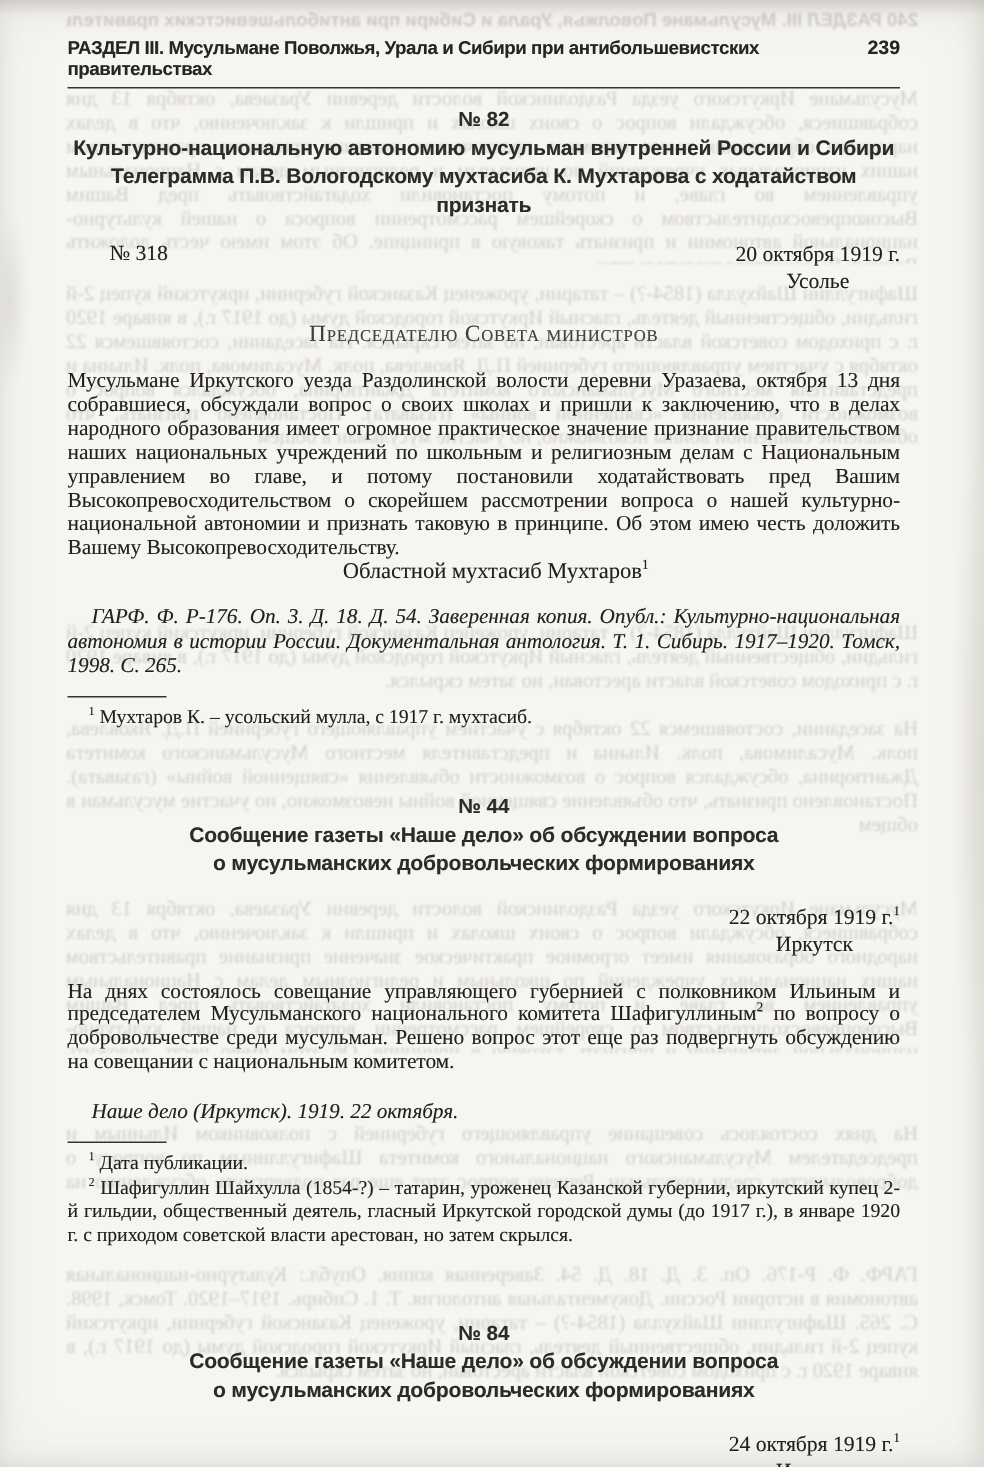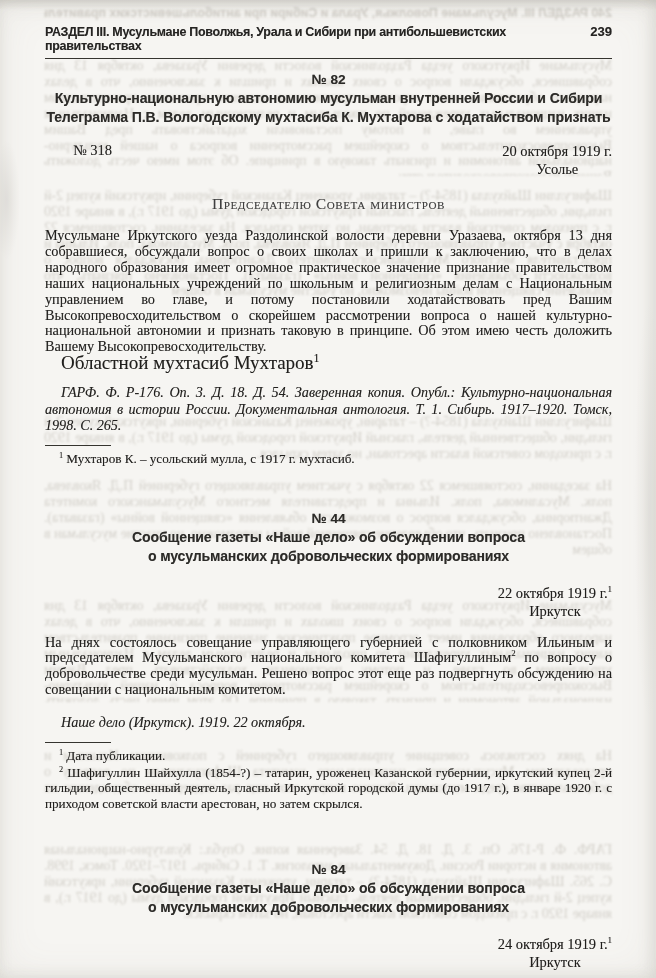--- a/index.html
+++ b/index.html
@@ -23,21 +23,21 @@
     transform:scaleX(-1);
     color:#afaaa0;opacity:.5;filter:blur(.8px);
     text-align:justify;font-size:13.8px;line-height:15.9px;
   }
   .ghost.sans{
     font-family:"Liberation Sans","DejaVu Sans",sans-serif;
     font-weight:bold;font-size:12.4px;white-space:nowrap;
   }
   .smudge{position:absolute;z-index:0;pointer-events:none;}
   
-  .content{position:absolute;inset:0;z-index:1;padding:24px 44px 0 45px;box-sizing:border-box;}
+  .content{position:absolute;inset:0;z-index:1;padding:24px 56px 0 45px;box-sizing:border-box;}
   .ink{text-shadow:.2px .2px .4px rgba(25,24,22,.35);}
   .runhead{
     display:flex;justify-content:space-between;align-items:baseline;
     font-family:"Liberation Sans","DejaVu Sans",sans-serif;
     font-weight:bold;font-size:12.4px;letter-spacing:-.25px;color:#262523;
   }
   .runhead .pageno{font-size:13px;letter-spacing:0;margin-left:10px;}
   .headrule{border:0;border-top:1.6px solid #35342f;margin:5px 0 0 0;}
   .docnum{
     text-align:center;margin-top:13px;
@@ -54,21 +54,21 @@
   .refno{margin-left:28px;}
   .dateblock{margin-left:auto;width:max-content;text-align:center;font-size:14.4px;line-height:18px;}
   .dateblock.solo{margin-top:18px;}
   sup{font-size:62%;vertical-align:super;line-height:0;}
   .addressee{
     text-align:center;margin-top:17px;font-variant:small-caps;
     font-size:15.5px;letter-spacing:.6px;color:#404040;
   }
   p{margin:0;}
   .body{ text-align:justify;font-size:14.2px;line-height:15.9px;margin-top:15px;}
-  .sig{font-size:19px;line-height:15.9px;text-indent:16px;}
+  .sig{font-size:15px;line-height:15.9px;text-indent:16px;text-align:center;}
   .citation{
     font-style:italic;text-align:justify;text-indent:16px;
     font-size:14.1px;line-height:16.6px;margin-top:13px;
   }
   .source{font-style:italic;font-size:14.1px;text-indent:16px;margin-top:16px;}
   .fnrule{border:0;border-top:1.3px solid #35342f;width:66px;margin:11px 0 0 0;}
   .fn{
     text-align:justify;text-indent:14px;
     font-size:13.1px;line-height:15.6px;margin-top:5px;
   }

